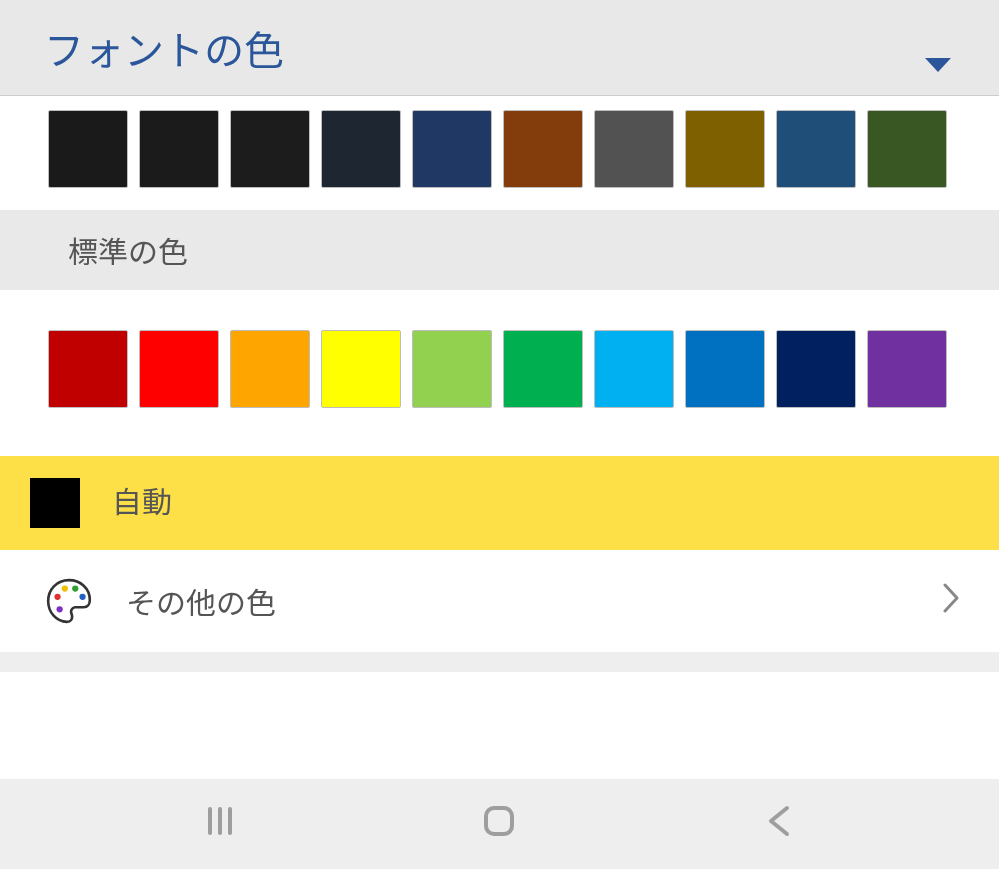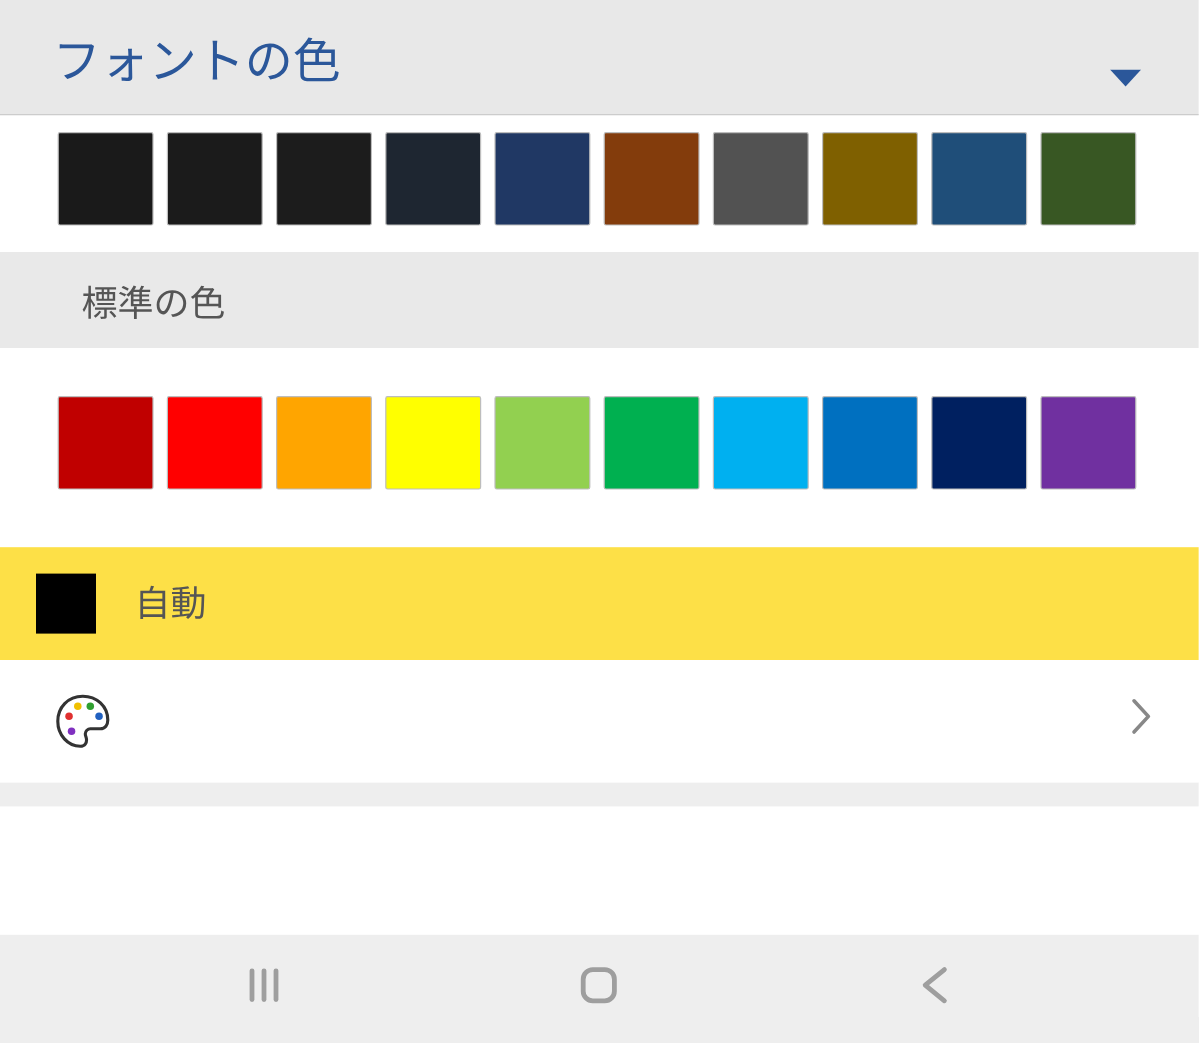--- a/index.html
+++ b/index.html
@@ -195,20 +195,21 @@
   <div class="palette-icon">
     <svg viewBox="0 0 48 48">
       <path d="M24 4 C12 4 4 13 4 24 C4 35 12 44 22 44 C26 44 27 41 27 39 C27 37 26 36 26 34 C26 32 28 30 30 30 L38 30 C42 30 44 27 44 23 C44 12 35 4 24 4 Z" fill="none" stroke="#333" stroke-width="2.5"></path>
       <circle cx="13" cy="20" r="3" fill="#e03030"></circle>
       <circle cx="20" cy="12" r="3" fill="#f0c000"></circle>
       <circle cx="30" cy="12" r="3" fill="#30a030"></circle>
       <circle cx="37" cy="20" r="3" fill="#2060c0"></circle>
       <circle cx="15" cy="32" r="3" fill="#8030c0"></circle>
     </svg>
   </div>
+  <div class="lbl">その他の色</div>
   <div class="chev">
     <svg width="18" height="30" viewBox="0 0 18 30">
       <polyline points="2,2 14,15 2,28" fill="none" stroke="#888" stroke-width="3" stroke-linecap="round" stroke-linejoin="round"></polyline>
     </svg>
   </div>
 </div>
 
 <div class="bottom-gap"></div>
 
 <div class="navbar">

